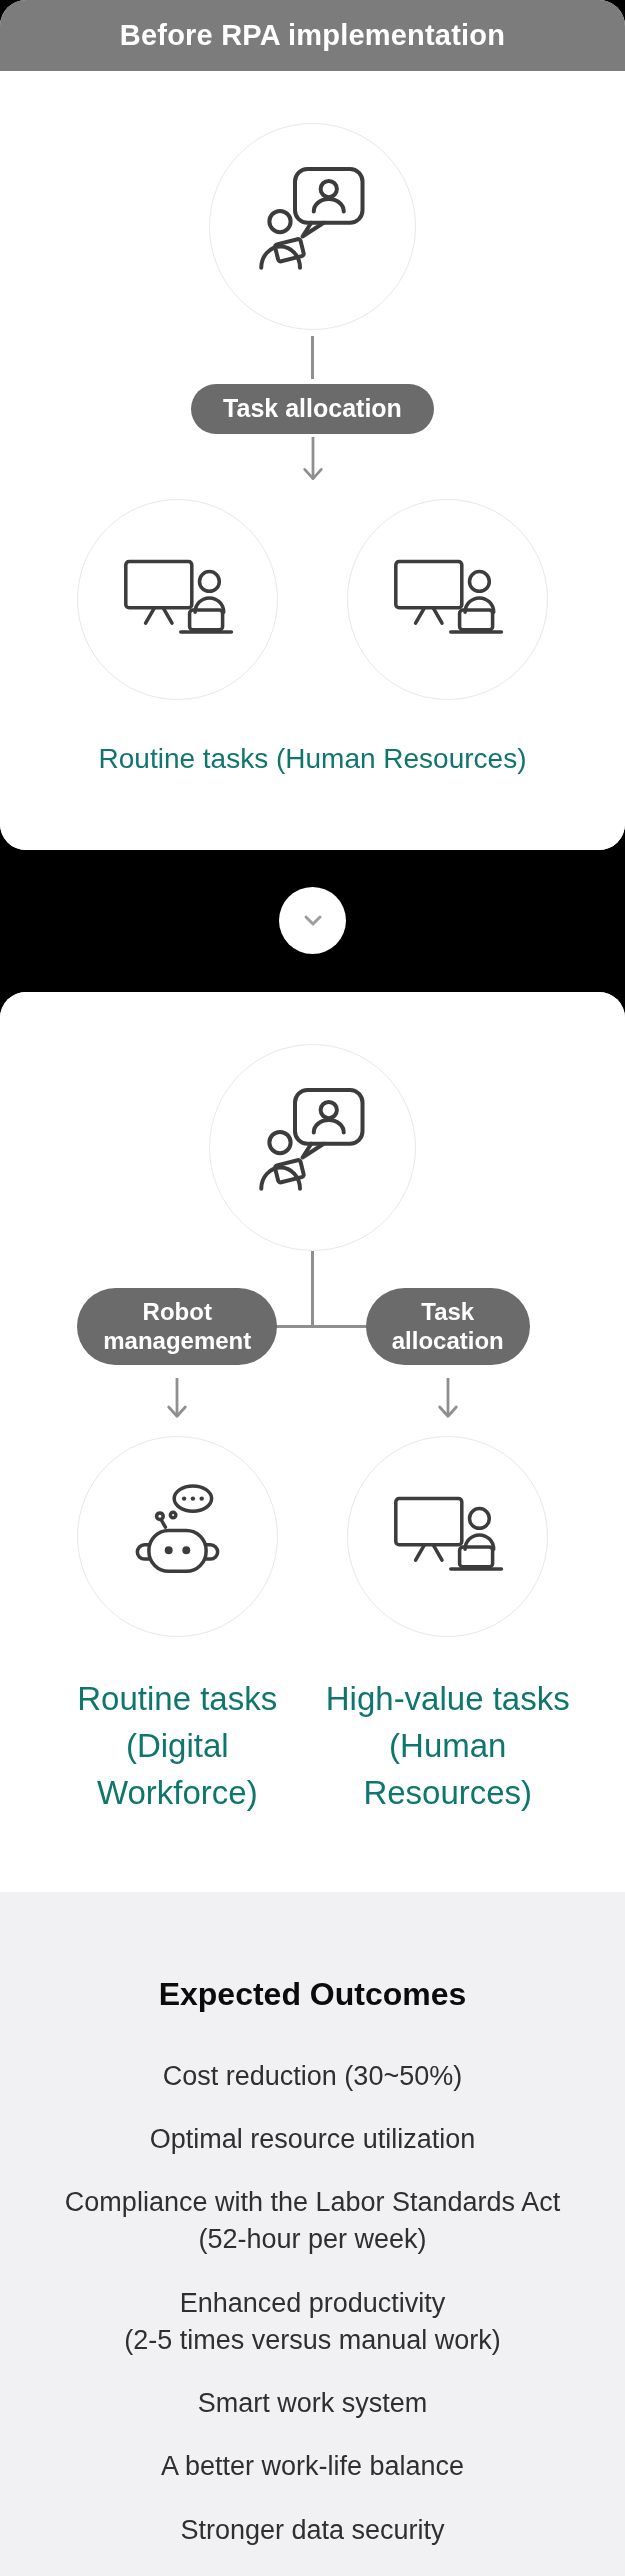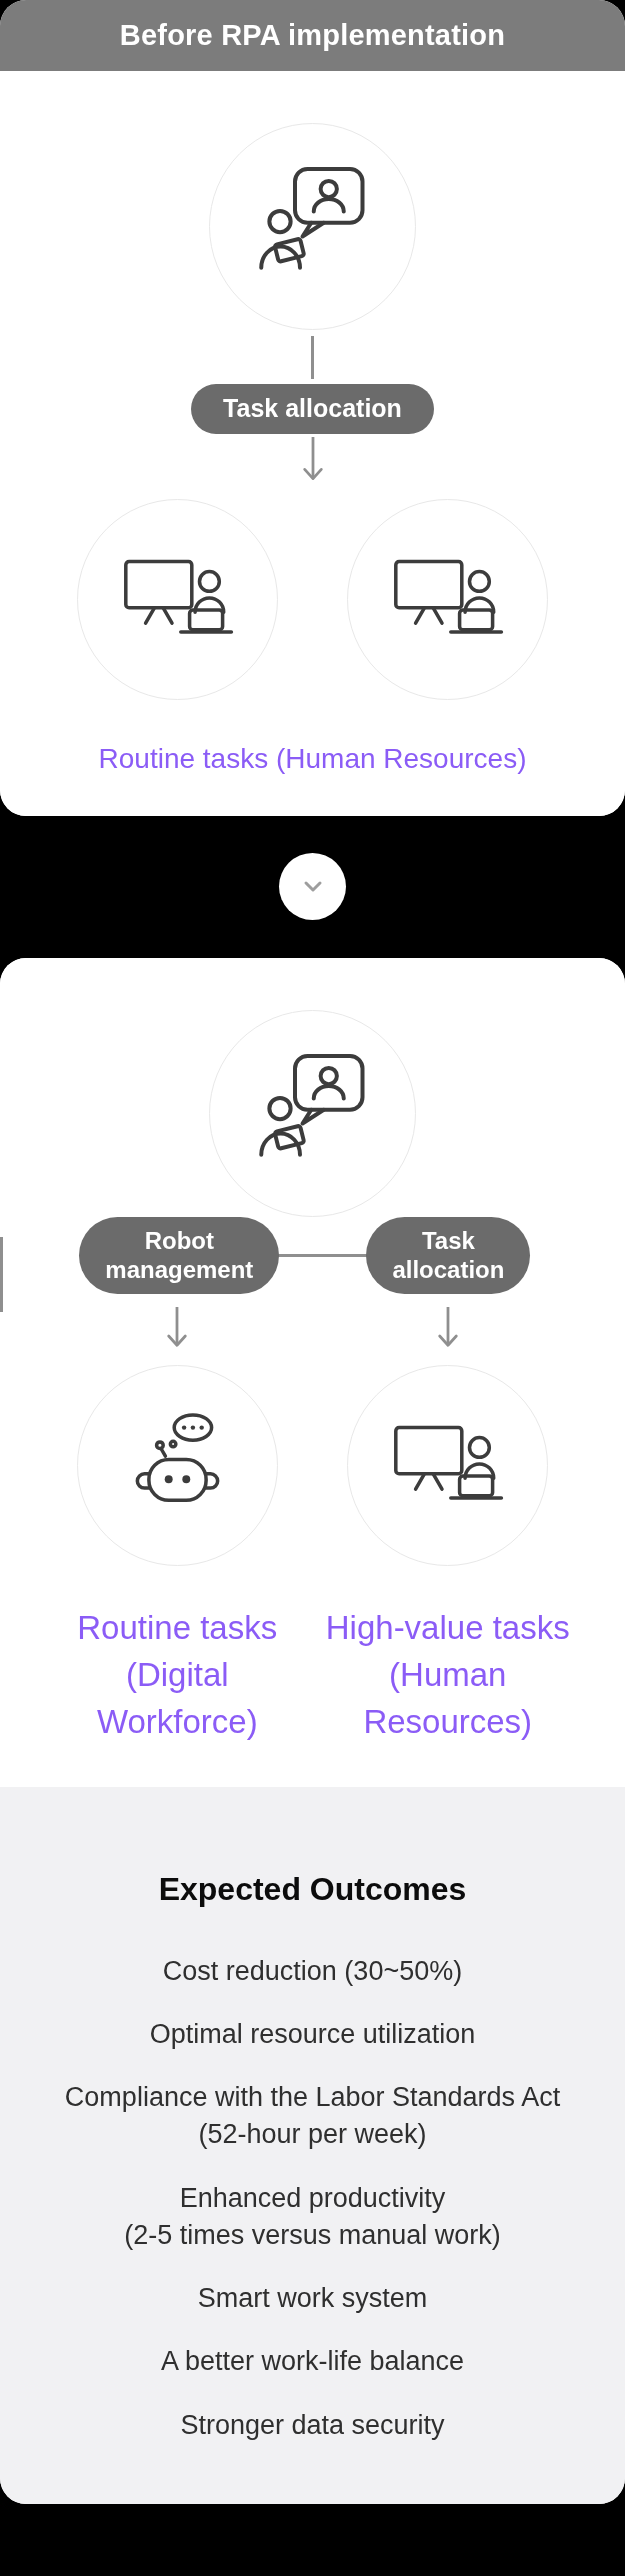--- a/index.html
+++ b/index.html
@@ -11,44 +11,44 @@
   }
   .page { width: 625px; min-height: 2576px; background: #000; }
 
   .card { border-radius: 26px; overflow: hidden; background: #fff; }
 
   .card-header { height: 71px; display: flex; align-items: center; justify-content: center; }
   .card-header.gray { background: var(--gray-header, #7c7c7c); }
   .card-header.red  { background: var(--red-header, #d0202e); height: 97px; }
   .card-header h2 { margin: 0; color: #fff; font-size: 29px; font-weight: 700; letter-spacing: 0.2px; }
 
-  .card-body { display: flex; flex-direction: column; align-items: center; padding: 52px 0 41px; background: #fff; }
+  .card-body { display: flex; flex-direction: column; align-items: center; padding: 52px 0 75px; background: #fff; }
 
   .circle { background: #fff; border: 1.9px solid #e8e8e8; border-radius: 50%;
             display: flex; align-items: center; justify-content: center; }
   .circle.big { width: 207px; height: 207px; }
   .circle.med { width: 201px; height: 201px; }
   .circle.big svg { width: 125px; height: 125px; }
   .circle.med svg { width: 121px; height: 110px; }
 
   .stem { width: 2.8px; height: 43px; background: var(--line, #8f8f8f); margin: 5.6px 0; }
 
   .pill { position: relative; z-index: 1; background: var(--pill, #6b6b6b); color: #fff;
           border-radius: 932px; font-weight: 600; text-align: center; }
   .pill.single { font-size: 25px; padding: 10.3px 32px; }
   .pill.duo { font-size: 24px; line-height: 1.22; padding: 9.3px 26px; white-space: pre-line; min-width: 161px; }
 
   .arrow { display: block; margin: 3.7px 0 9.3px; }
 
   .cols { display: flex; width: 100%; padding: 0 42px; }
   .col { flex: 1; display: flex; justify-content: center; align-items: center; }
 
-  .caption { margin: 43px 0 0; color: #8b5cf6; font-size: 28px; }
-
-  .tree { display: flex; flex-direction: row; align-items: center; width: 100%; }
+  .caption { margin: 43px 0 0; color: #0f766e; font-size: 28px; }
+
+  .tree { display: flex; flex-direction: column; align-items: center; width: 100%; }
   .tree-stem { width: 2.8px; height: 75px; background: var(--line, #8f8f8f); margin-bottom: -38px; }
   .pills-row { position: relative; }
   .tree-hline { position: absolute; left: 177px; right: 177px; top: calc(50% - 1.4px);
                 height: 2.8px; background: var(--line, #8f8f8f); }
   .arrows-row { margin-top: 9.3px; }
   .circles-row { margin-top: 1.9px; }
   .captions-row { margin-top: 39px; }
   .captions-row .caption { margin: 0; white-space: pre-line; text-align: center; font-size: 33px; line-height: 1.42; }
 
   .divider { height: 142px; display: flex; align-items: center; justify-content: center; background: #000; }

